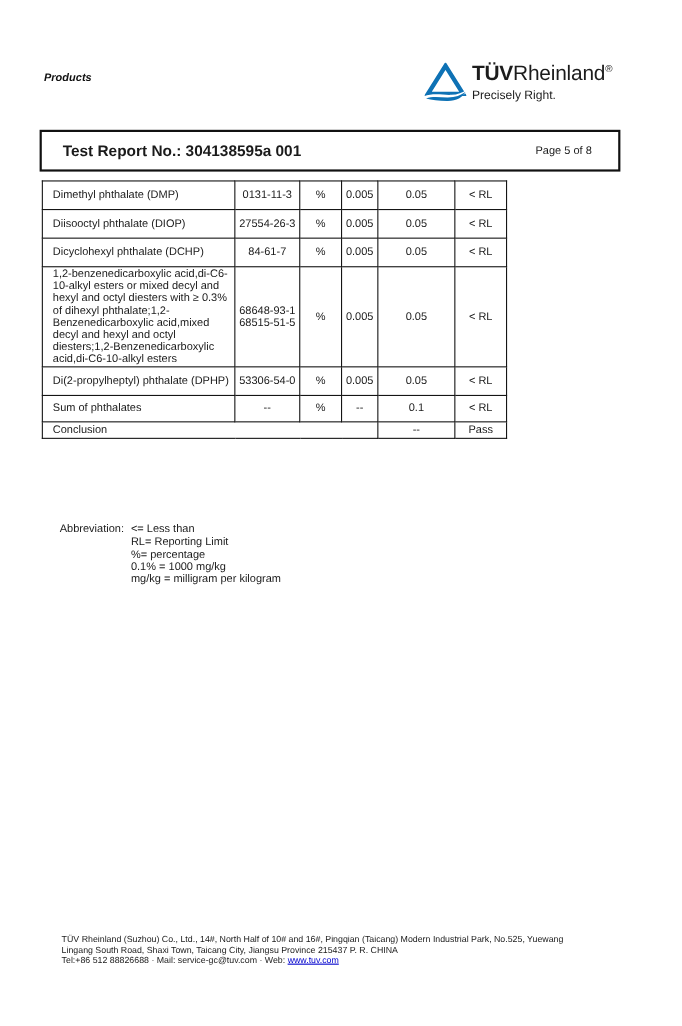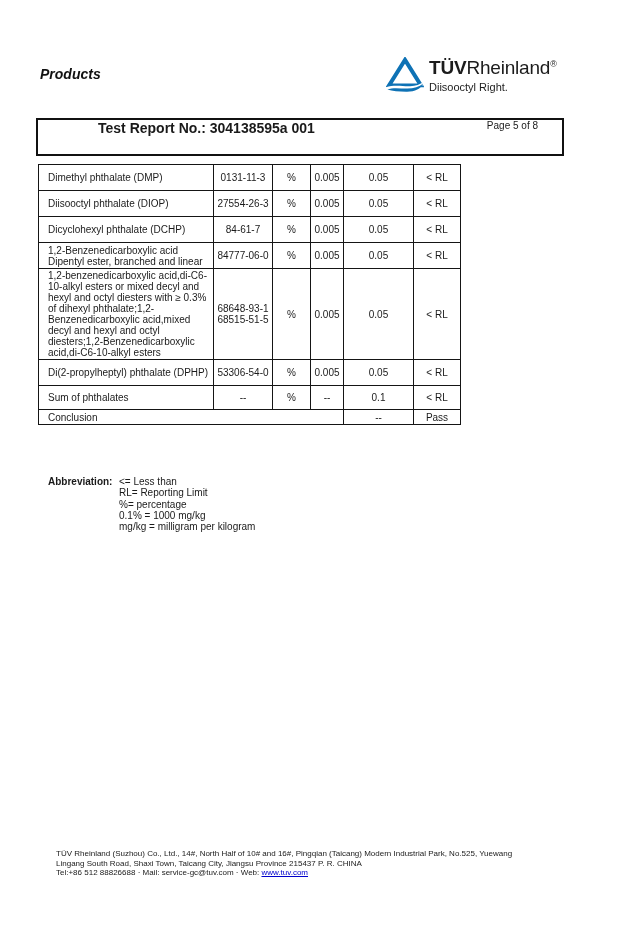--- a/index.html
+++ b/index.html
@@ -5,35 +5,35 @@
   html,body { margin:0; padding:0; background:#ffffff; }
   body {
     width:620px; height:933px; position:relative; overflow:hidden;
     font-family:"Liberation Sans", sans-serif; color:#1a1a1a;
   }
   .page { position:absolute; inset:0; background:#fff; }
 
   
   .products {
     position:absolute; left:40px; top:66px;
-    font-size:14px; font-weight:bold; font-style:italic; color:#111;
+    font-size:10px; font-weight:bold; font-style:italic; color:#111;
   }
   .logo { position:absolute; left:386px; top:52px; display:flex; align-items:flex-end; }
   .logo-mark { width:38px; height:36px; flex:0 0 auto; }
   .logo-textcol { margin-left:5px; padding-top:6px; }
   .logo-wordmark { font-size:19px; line-height:19px; color:#1c1c1c; letter-spacing:-0.2px; white-space:nowrap; }
   .logo-tuv { font-weight:bold; }
   .logo-reg { font-size:9px; vertical-align:super; line-height:0; }
   .logo-tagline { font-size:11px; line-height:12px; margin-top:4px; color:#1c1c1c; }
 
   
   .report-bar {
     position:absolute; left:36px; top:118px; width:528px; height:38px;
     border:2px solid #111; box-sizing:border-box; background:#fff;
-    display:flex; padding-left:41px;
+    display:flex; align-items:center;
   }
   .report-title { font-size:14px; font-weight:bold; padding-left:19px; white-space:nowrap; }
   .report-page { font-size:10px; margin-left:auto; margin-right:24px; white-space:nowrap; }
 
   
   .table-wrap { position:absolute; left:38px; top:164px;border-radius:14px; }
   table { border-collapse:collapse; table-layout:fixed; width:422px; }
   td {
     border:1px solid #151515; font-size:10px; line-height:11px;
     padding:1px 3px; vertical-align:middle; overflow:hidden;
@@ -41,21 +41,21 @@
   td.c-sub { text-align:left; padding-left:9px; overflow-wrap:break-word; }
   td.c-cas { text-align:center; white-space:pre-line; }
   td.c-unit, td.c-rl, td.c-limit, td.c-result { text-align:center; }
   tr.r-std  { height:26px; }
   tr.r-sum  { height:24px; }
   tr.r-concl{ height:15px; }
   td.c-concl { text-align:left; padding-left:9px;margin-top:44px; }
 
   
   .abbr { position:absolute; left:48px; top:476px; display:flex; font-size:10px; line-height:11.3px; }
-  .abbr-label { font-weight:bold; width:71px; flex:0 0 auto; }
+  .abbr-label { font-weight:normal; width:71px; flex:0 0 auto;text-align:center; }
   .abbr-lines div { white-space:nowrap; }
 
   
   .footer { position:absolute; left:56px; top:849px; font-size:8px; line-height:9.5px; color:#1a1a1a; width:520px; }
   .footer a { color:#0000cc; text-decoration:underline; }
 </style>
 </head>
 <body>
 
 <div class="page">
@@ -63,21 +63,21 @@
   <div class="products">Products</div>
 
   <div class="logo">
     <svg class="logo-mark" viewBox="0 0 44 40" xmlns="http://www.w3.org/2000/svg">
       <path d="M22 2.5 L40.5 32 L3.5 32 Z" fill="none" stroke="#0e72b5" stroke-width="4.6"></path>
       <path d="M-2 35 C 8 30.5 20 33.5 28 33 C 35 32.6 40 30.5 45 27 L45 30.2 C 40 33.8 35 35.8 28 36.2 C 20 36.7 8 33.8 -2 38.5 Z" fill="#ffffff"></path>
       <path d="M1.5 36.8 C 8 34.2 16 35.6 24 35.7 C 32 35.8 38.5 33.6 43 29.8 C 40.5 35.8 33.5 39.3 24.5 39.4 C 16 39.5 7.5 38.6 1.5 36.8 Z" fill="#0e72b5"></path>
     </svg>
     <div class="logo-textcol">
       <div class="logo-wordmark"><span class="logo-tuv">TÜV</span><span>Rheinland</span><span class="logo-reg">®</span></div>
-      <div class="logo-tagline">Diisooctyl Right.</div>
+      <div class="logo-tagline">Precisely Right.</div>
     </div>
   </div>
 
   <div class="report-bar">
     <div class="report-title">Test Report No.: 304138595a 001</div>
     <div class="report-page">Page 5 of 8</div>
   </div>
 
   <div class="table-wrap">
     <table>
@@ -102,28 +102,20 @@
           <td class="c-sub">Diisooctyl phthalate (DIOP)</td>
           <td class="c-cas">27554-26-3</td>
           <td class="c-unit">%</td>
           <td class="c-rl">0.005</td>
           <td class="c-limit">0.05</td>
           <td class="c-result">&lt; RL</td>
         </tr>
         <tr class="r-std">
           <td class="c-sub">Dicyclohexyl phthalate (DCHP)</td>
           <td class="c-cas">84-61-7</td>
-          <td class="c-unit">%</td>
-          <td class="c-rl">0.005</td>
-          <td class="c-limit">0.05</td>
-          <td class="c-result">&lt; RL</td>
-        </tr>
-        <tr class="r-std">
-          <td class="c-sub">1,2-Benzenedicarboxylic acid Dipentyl ester, branched and linear</td>
-          <td class="c-cas">84777-06-0</td>
           <td class="c-unit">%</td>
           <td class="c-rl">0.005</td>
           <td class="c-limit">0.05</td>
           <td class="c-result">&lt; RL</td>
         </tr>
         <tr class="r-tall">
           <td class="c-sub">1,2-benzenedicarboxylic acid,di-C6-10-alkyl esters or mixed decyl and hexyl and octyl diesters with ≥ 0.3% of dihexyl phthalate;1,2-Benzenedicarboxylic acid,mixed decyl and hexyl and octyl diesters;1,2-Benzenedicarboxylic acid,di-C6-10-alkyl esters</td>
           <td class="c-cas">68648-93-1
 68515-51-5</td>
           <td class="c-unit">%</td>

